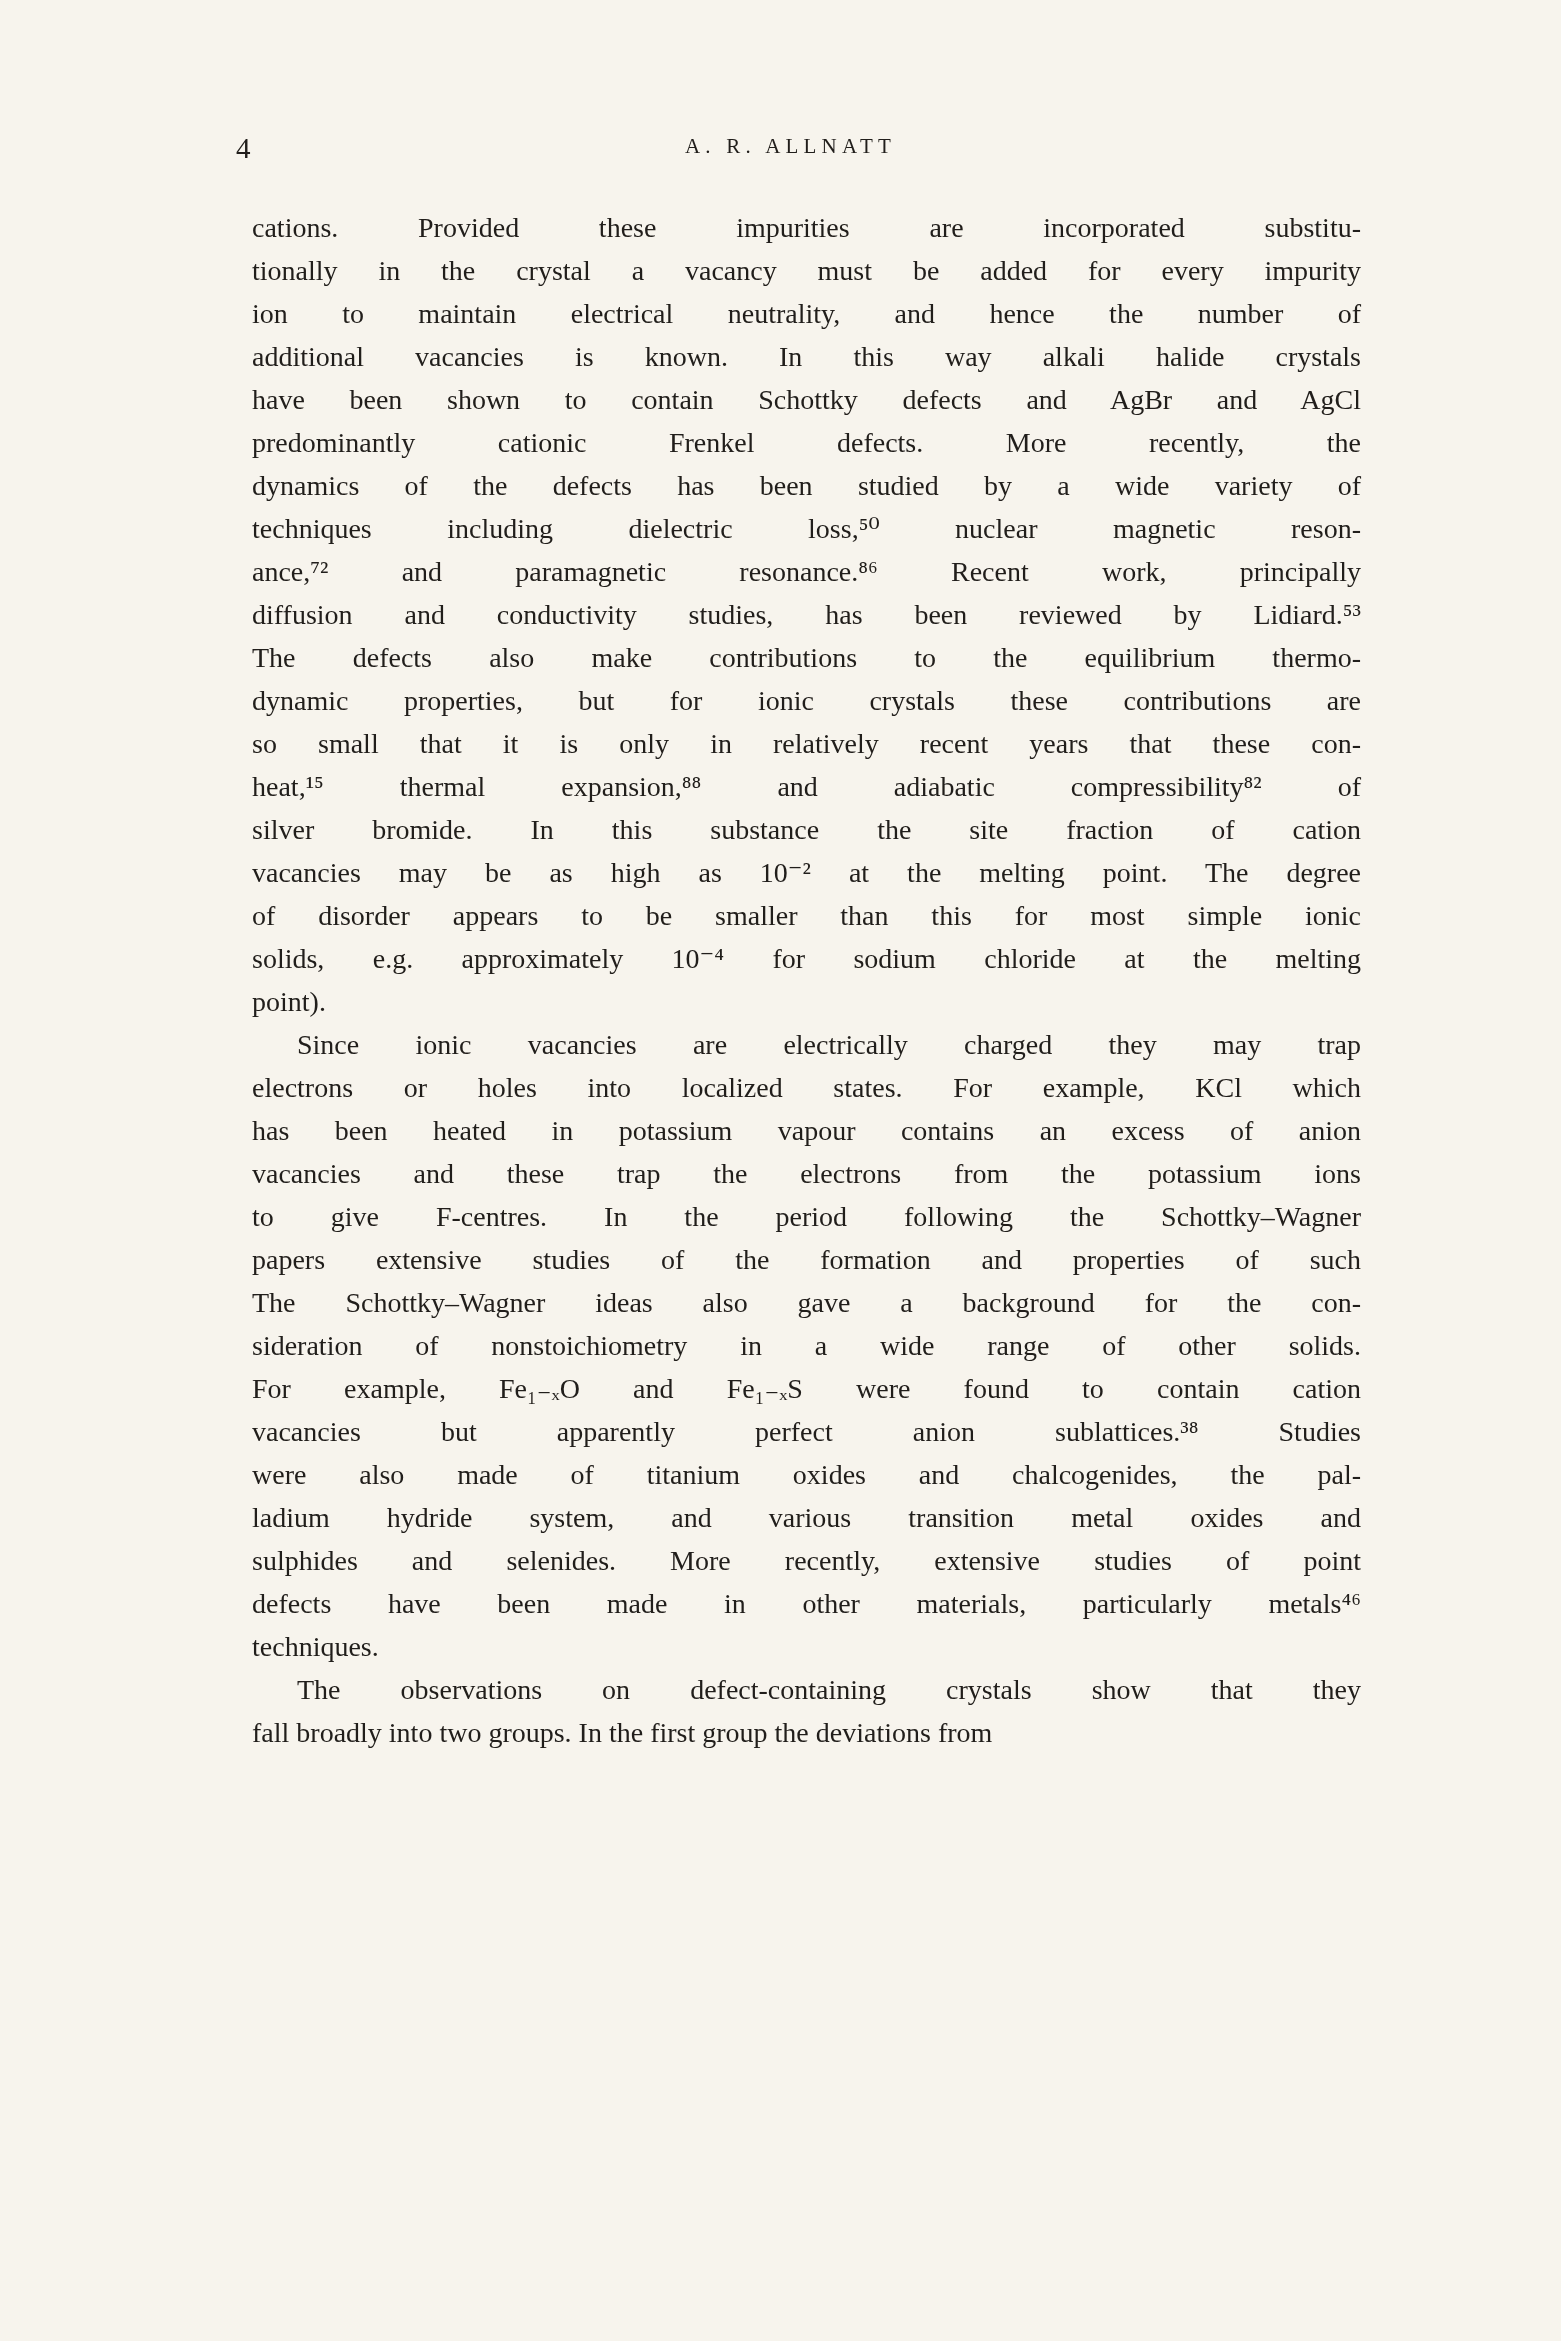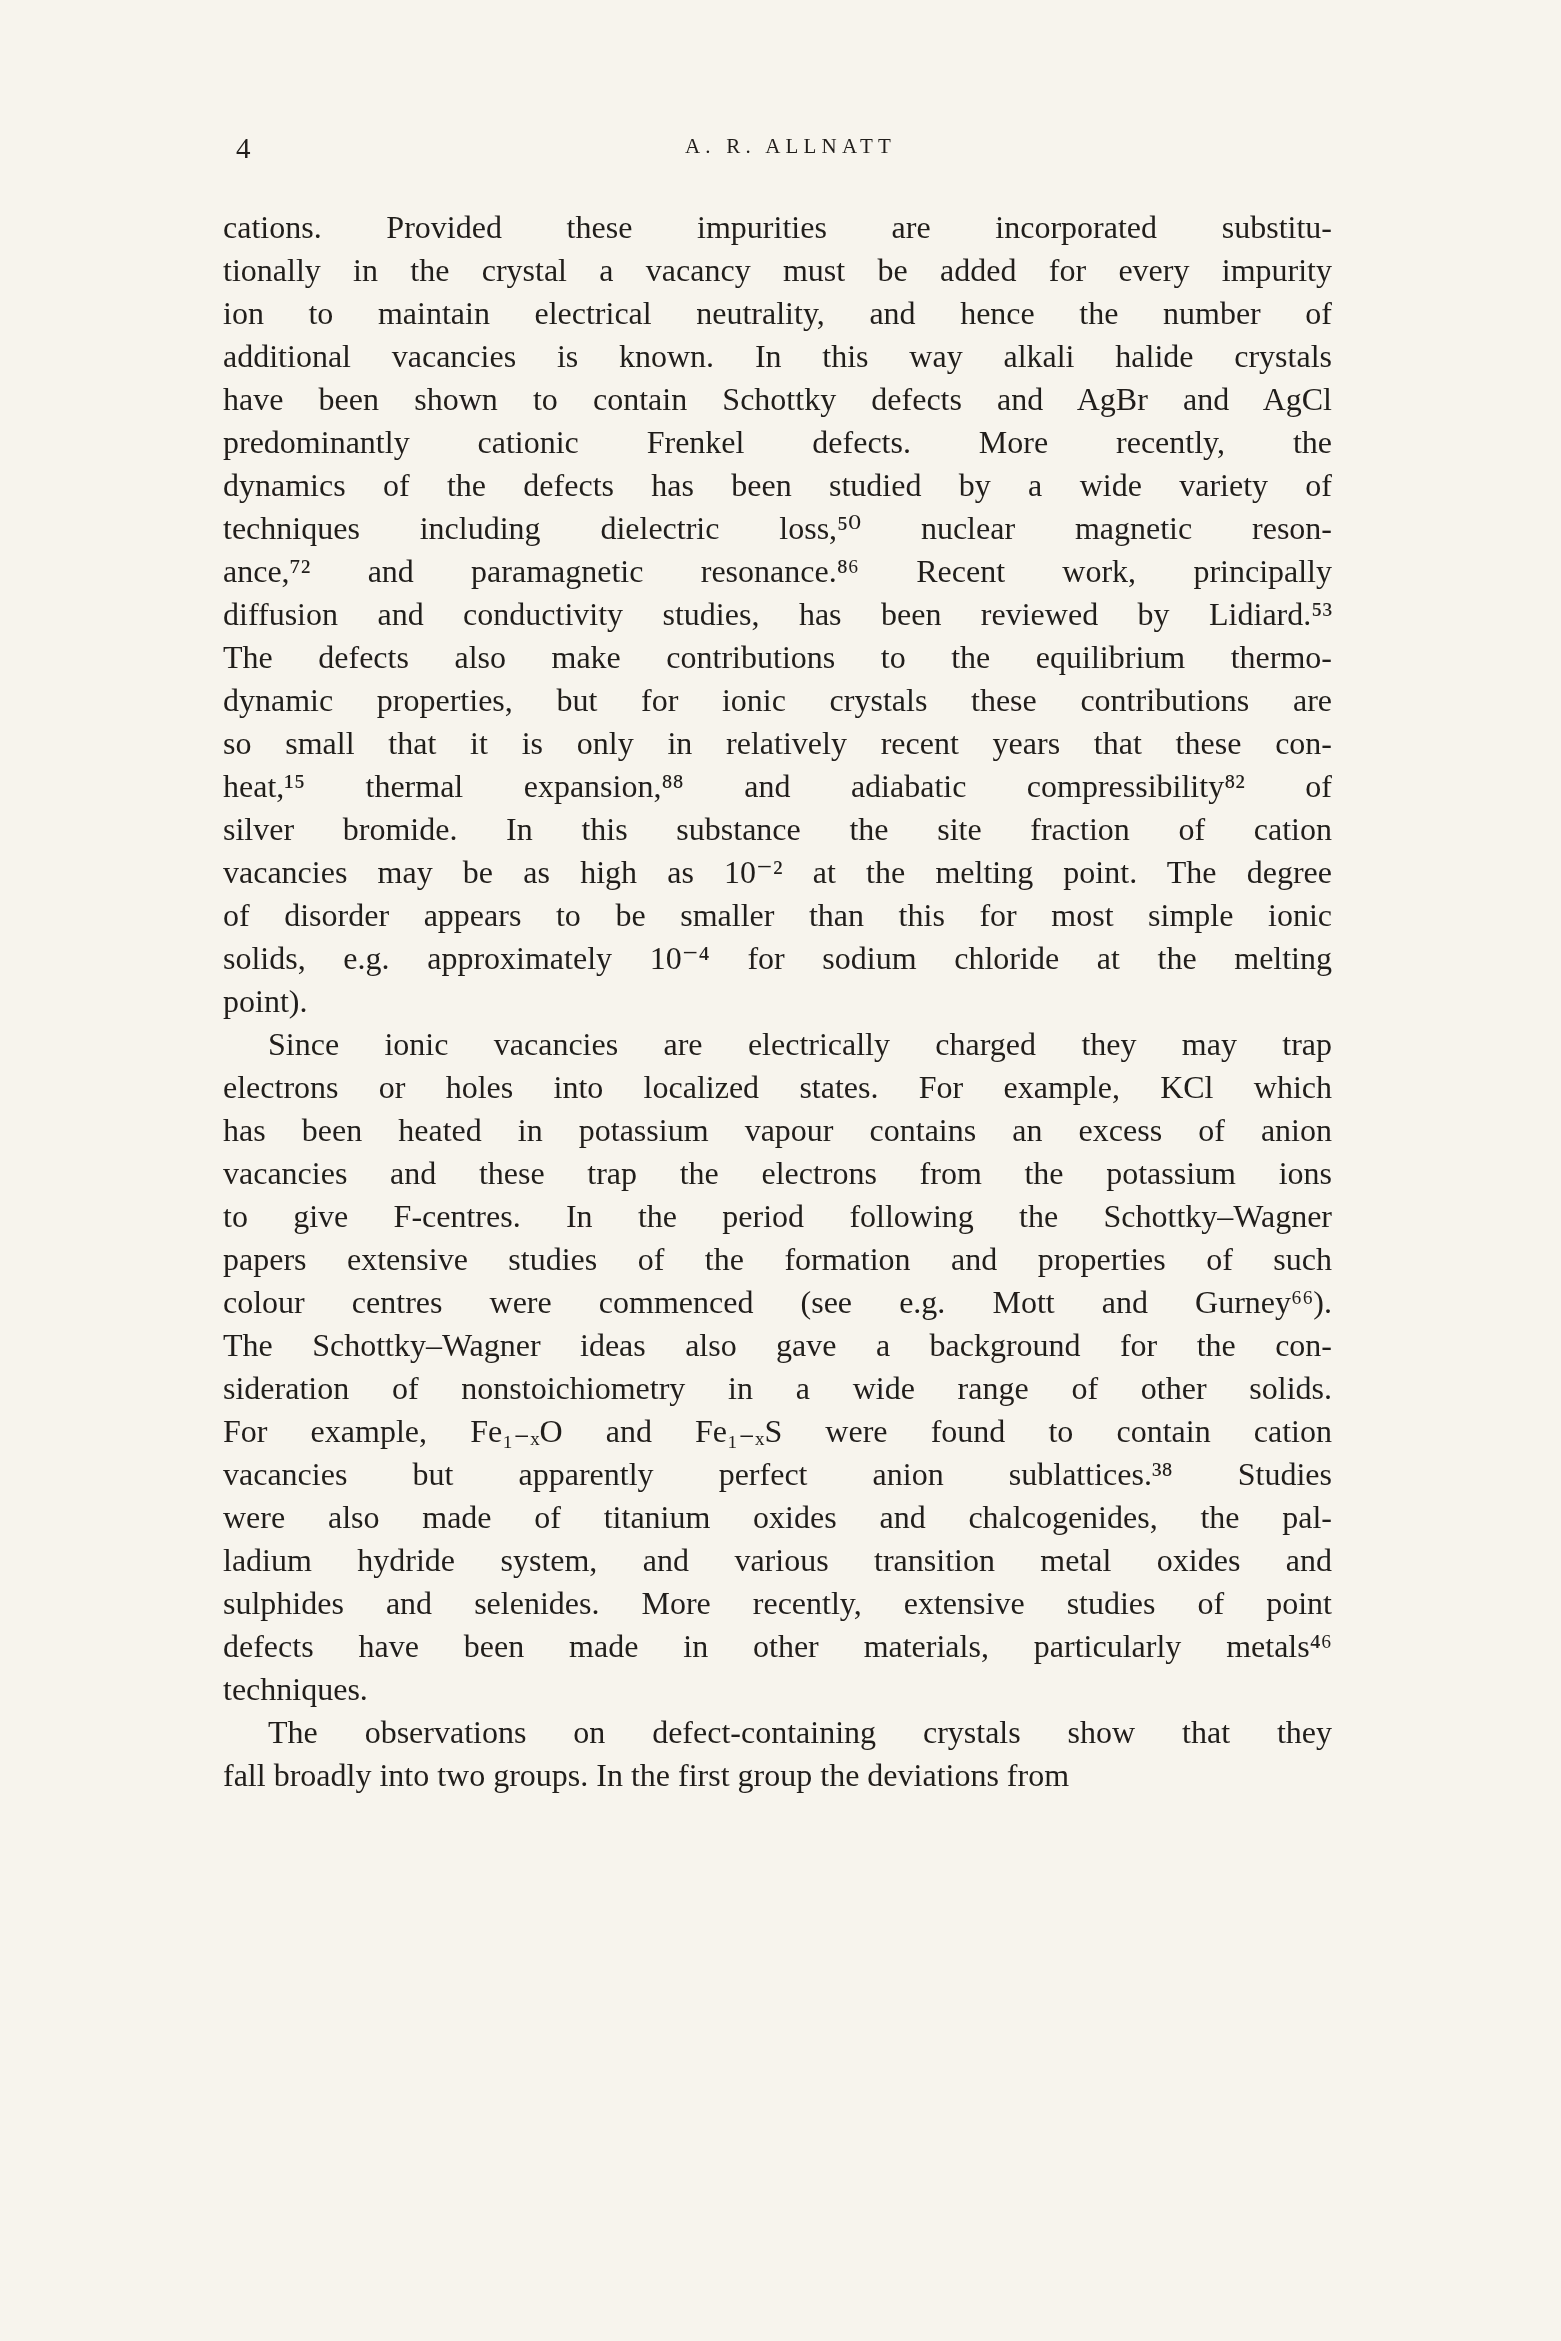--- a/index.html
+++ b/index.html
@@ -32,23 +32,23 @@
   }
   .running-head {
     text-align: center;
     font-size: 21px;
     letter-spacing: 5.2px;
     padding-top: 3.5px;
   }
   .text-block {
     position: absolute;
     top: 206px;
-    left: 223px;
+    left: 252px;
     width: 1109px;
-    font-size: 32px;
+    font-size: 28px;
     line-height: 43px;
   }
   .paragraph { margin: 0; }
   .line {
     text-align: justify;
     text-align-last: justify;
   }
   .line.last {
     text-align-last: left;
   }
@@ -86,21 +86,20 @@
         <div class="line">solids, e.g. approximately 10⁻⁴ for sodium chloride at the melting</div>
         <div class="line last">point).</div>
       </div>
       <div class="paragraph">
         <div class="line indent">Since ionic vacancies are electrically charged they may trap</div>
         <div class="line">electrons or holes into localized states. For example, KCl which</div>
         <div class="line">has been heated in potassium vapour contains an excess of anion</div>
         <div class="line">vacancies and these trap the electrons from the potassium ions</div>
         <div class="line">to give F-centres. In the period following the Schottky–Wagner</div>
         <div class="line">papers extensive studies of the formation and properties of such</div>
-        <div class="line">colour centres were commenced (see e.g. Mott and Gurney⁶⁶).</div>
         <div class="line">The Schottky–Wagner ideas also gave a background for the con-</div>
         <div class="line">sideration of nonstoichiometry in a wide range of other solids.</div>
         <div class="line">For example, Fe₁₋ₓO and Fe₁₋ₓS were found to contain cation</div>
         <div class="line">vacancies but apparently perfect anion sublattices.³⁸ Studies</div>
         <div class="line">were also made of titanium oxides and chalcogenides, the pal-</div>
         <div class="line">ladium hydride system, and various transition metal oxides and</div>
         <div class="line">sulphides and selenides. More recently, extensive studies of point</div>
         <div class="line">defects have been made in other materials, particularly metals⁴⁶</div>
         <div class="line last">techniques.</div>
       </div>

